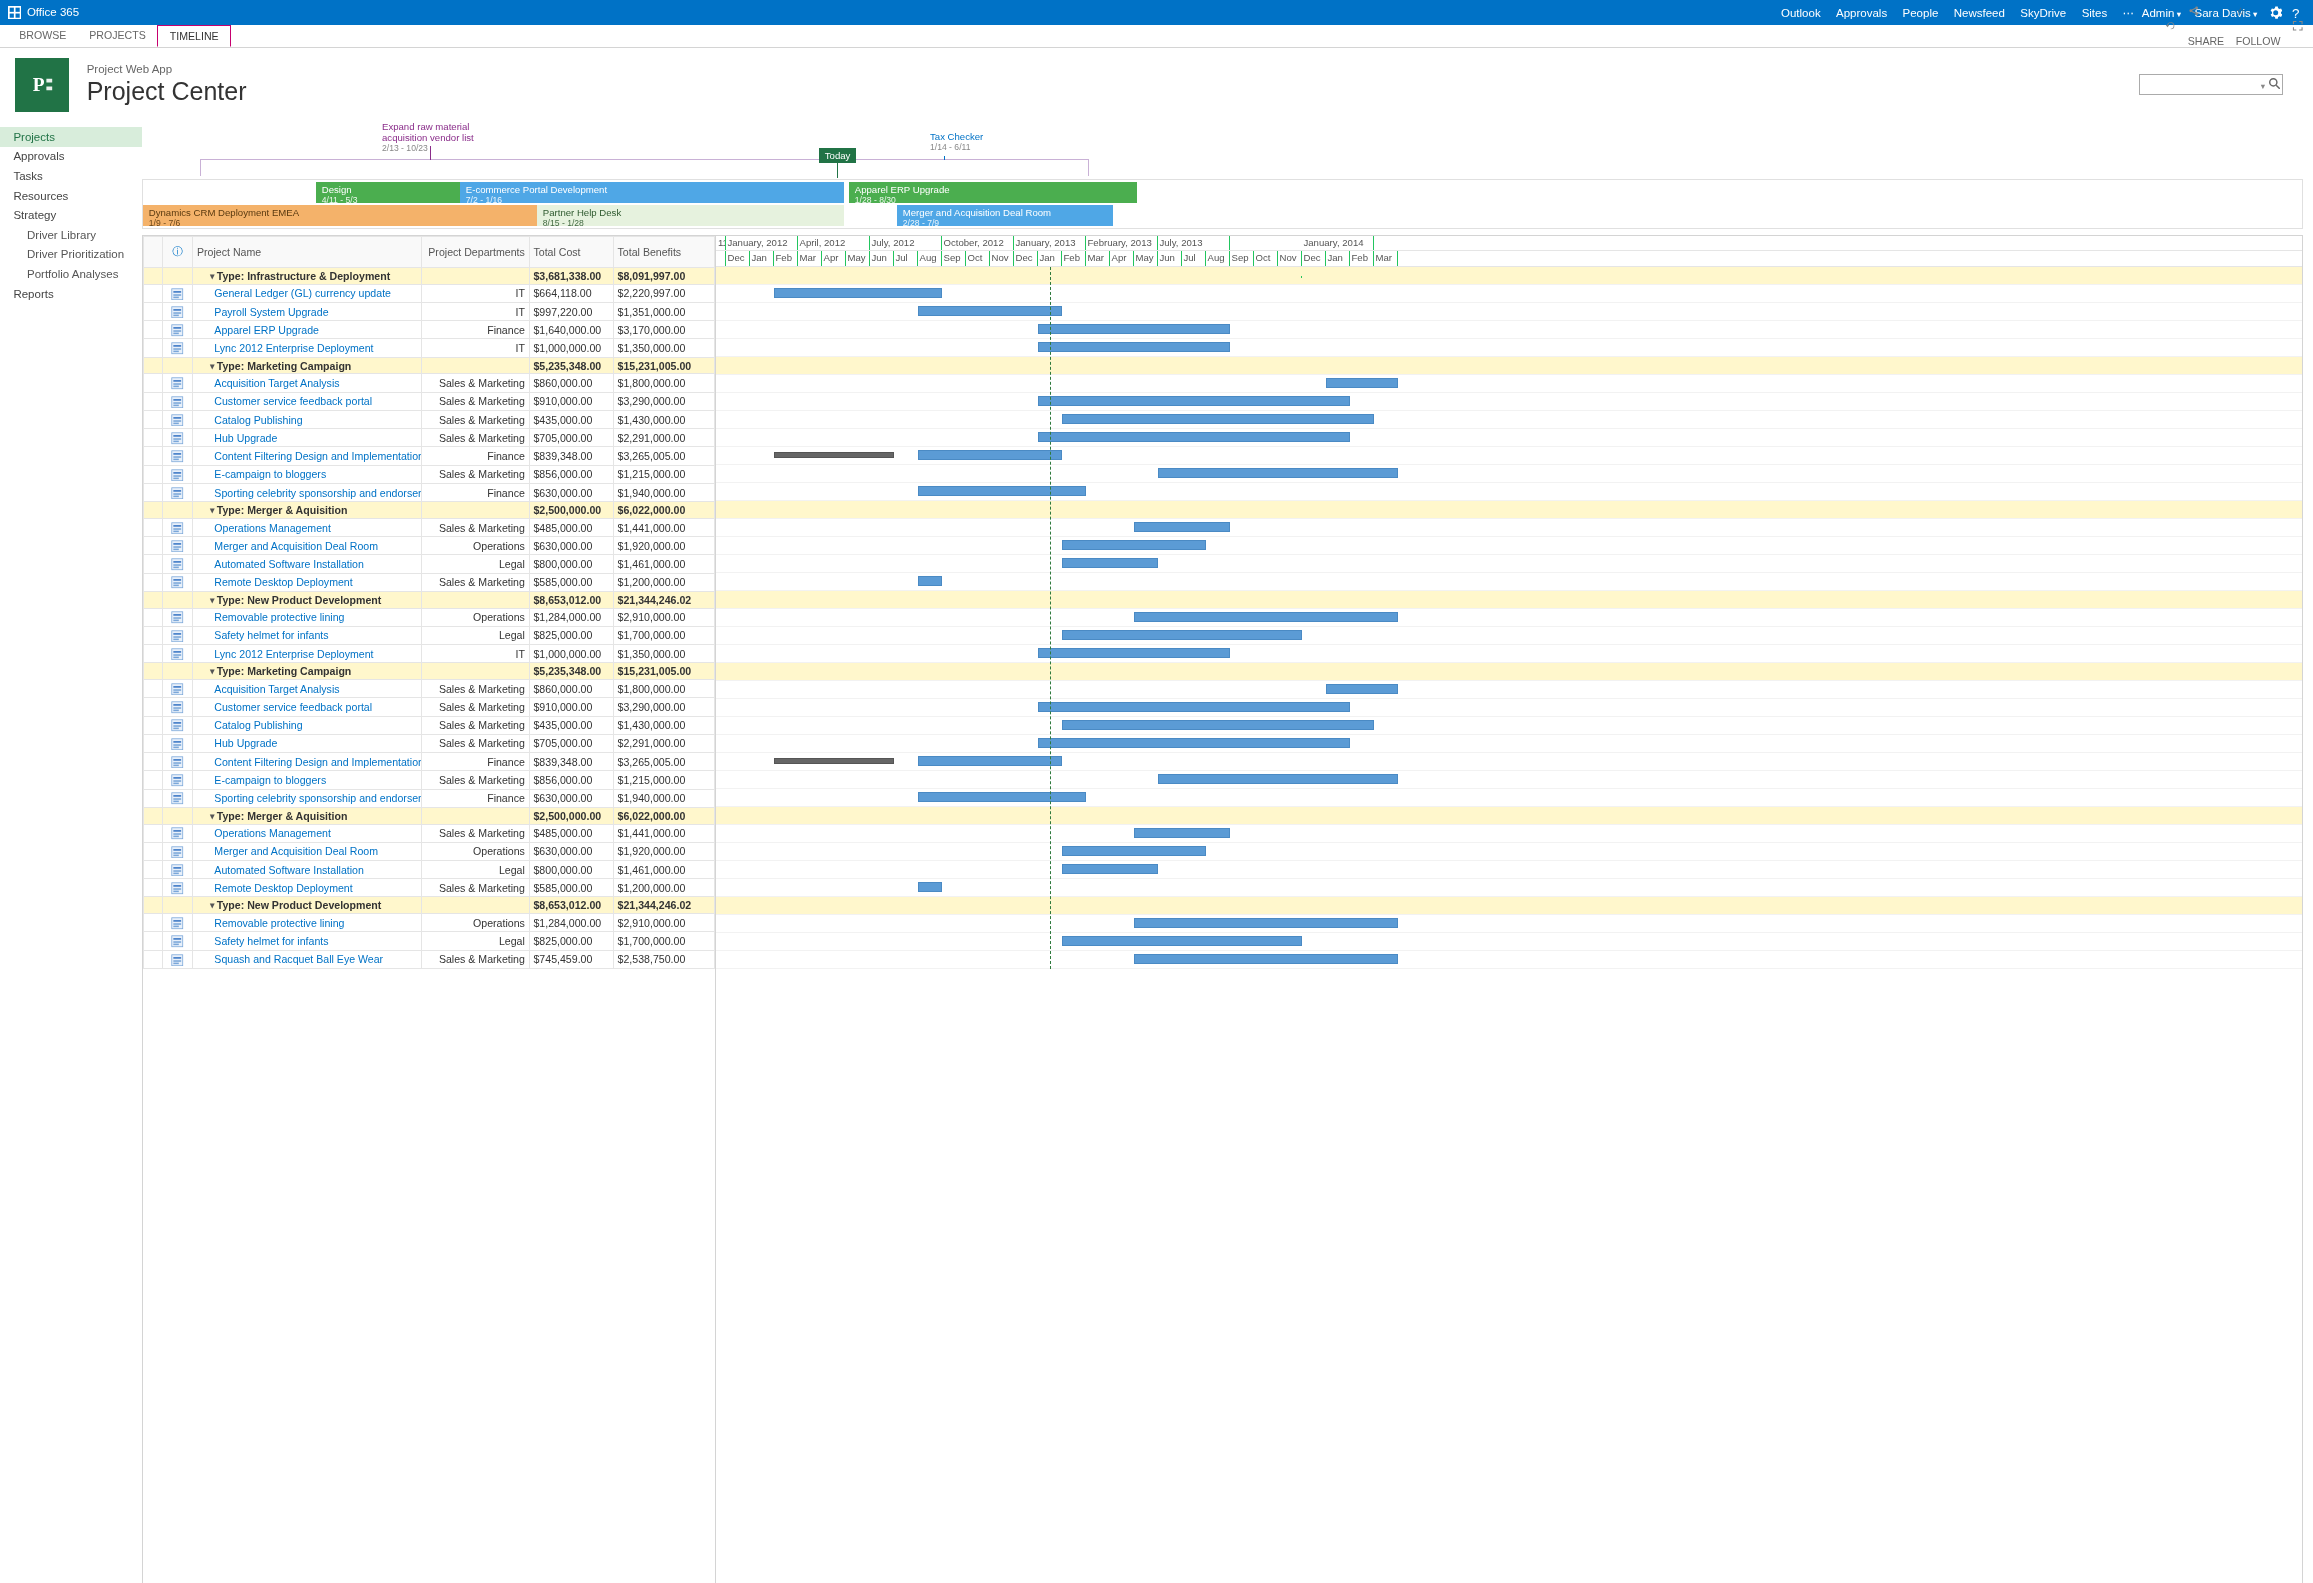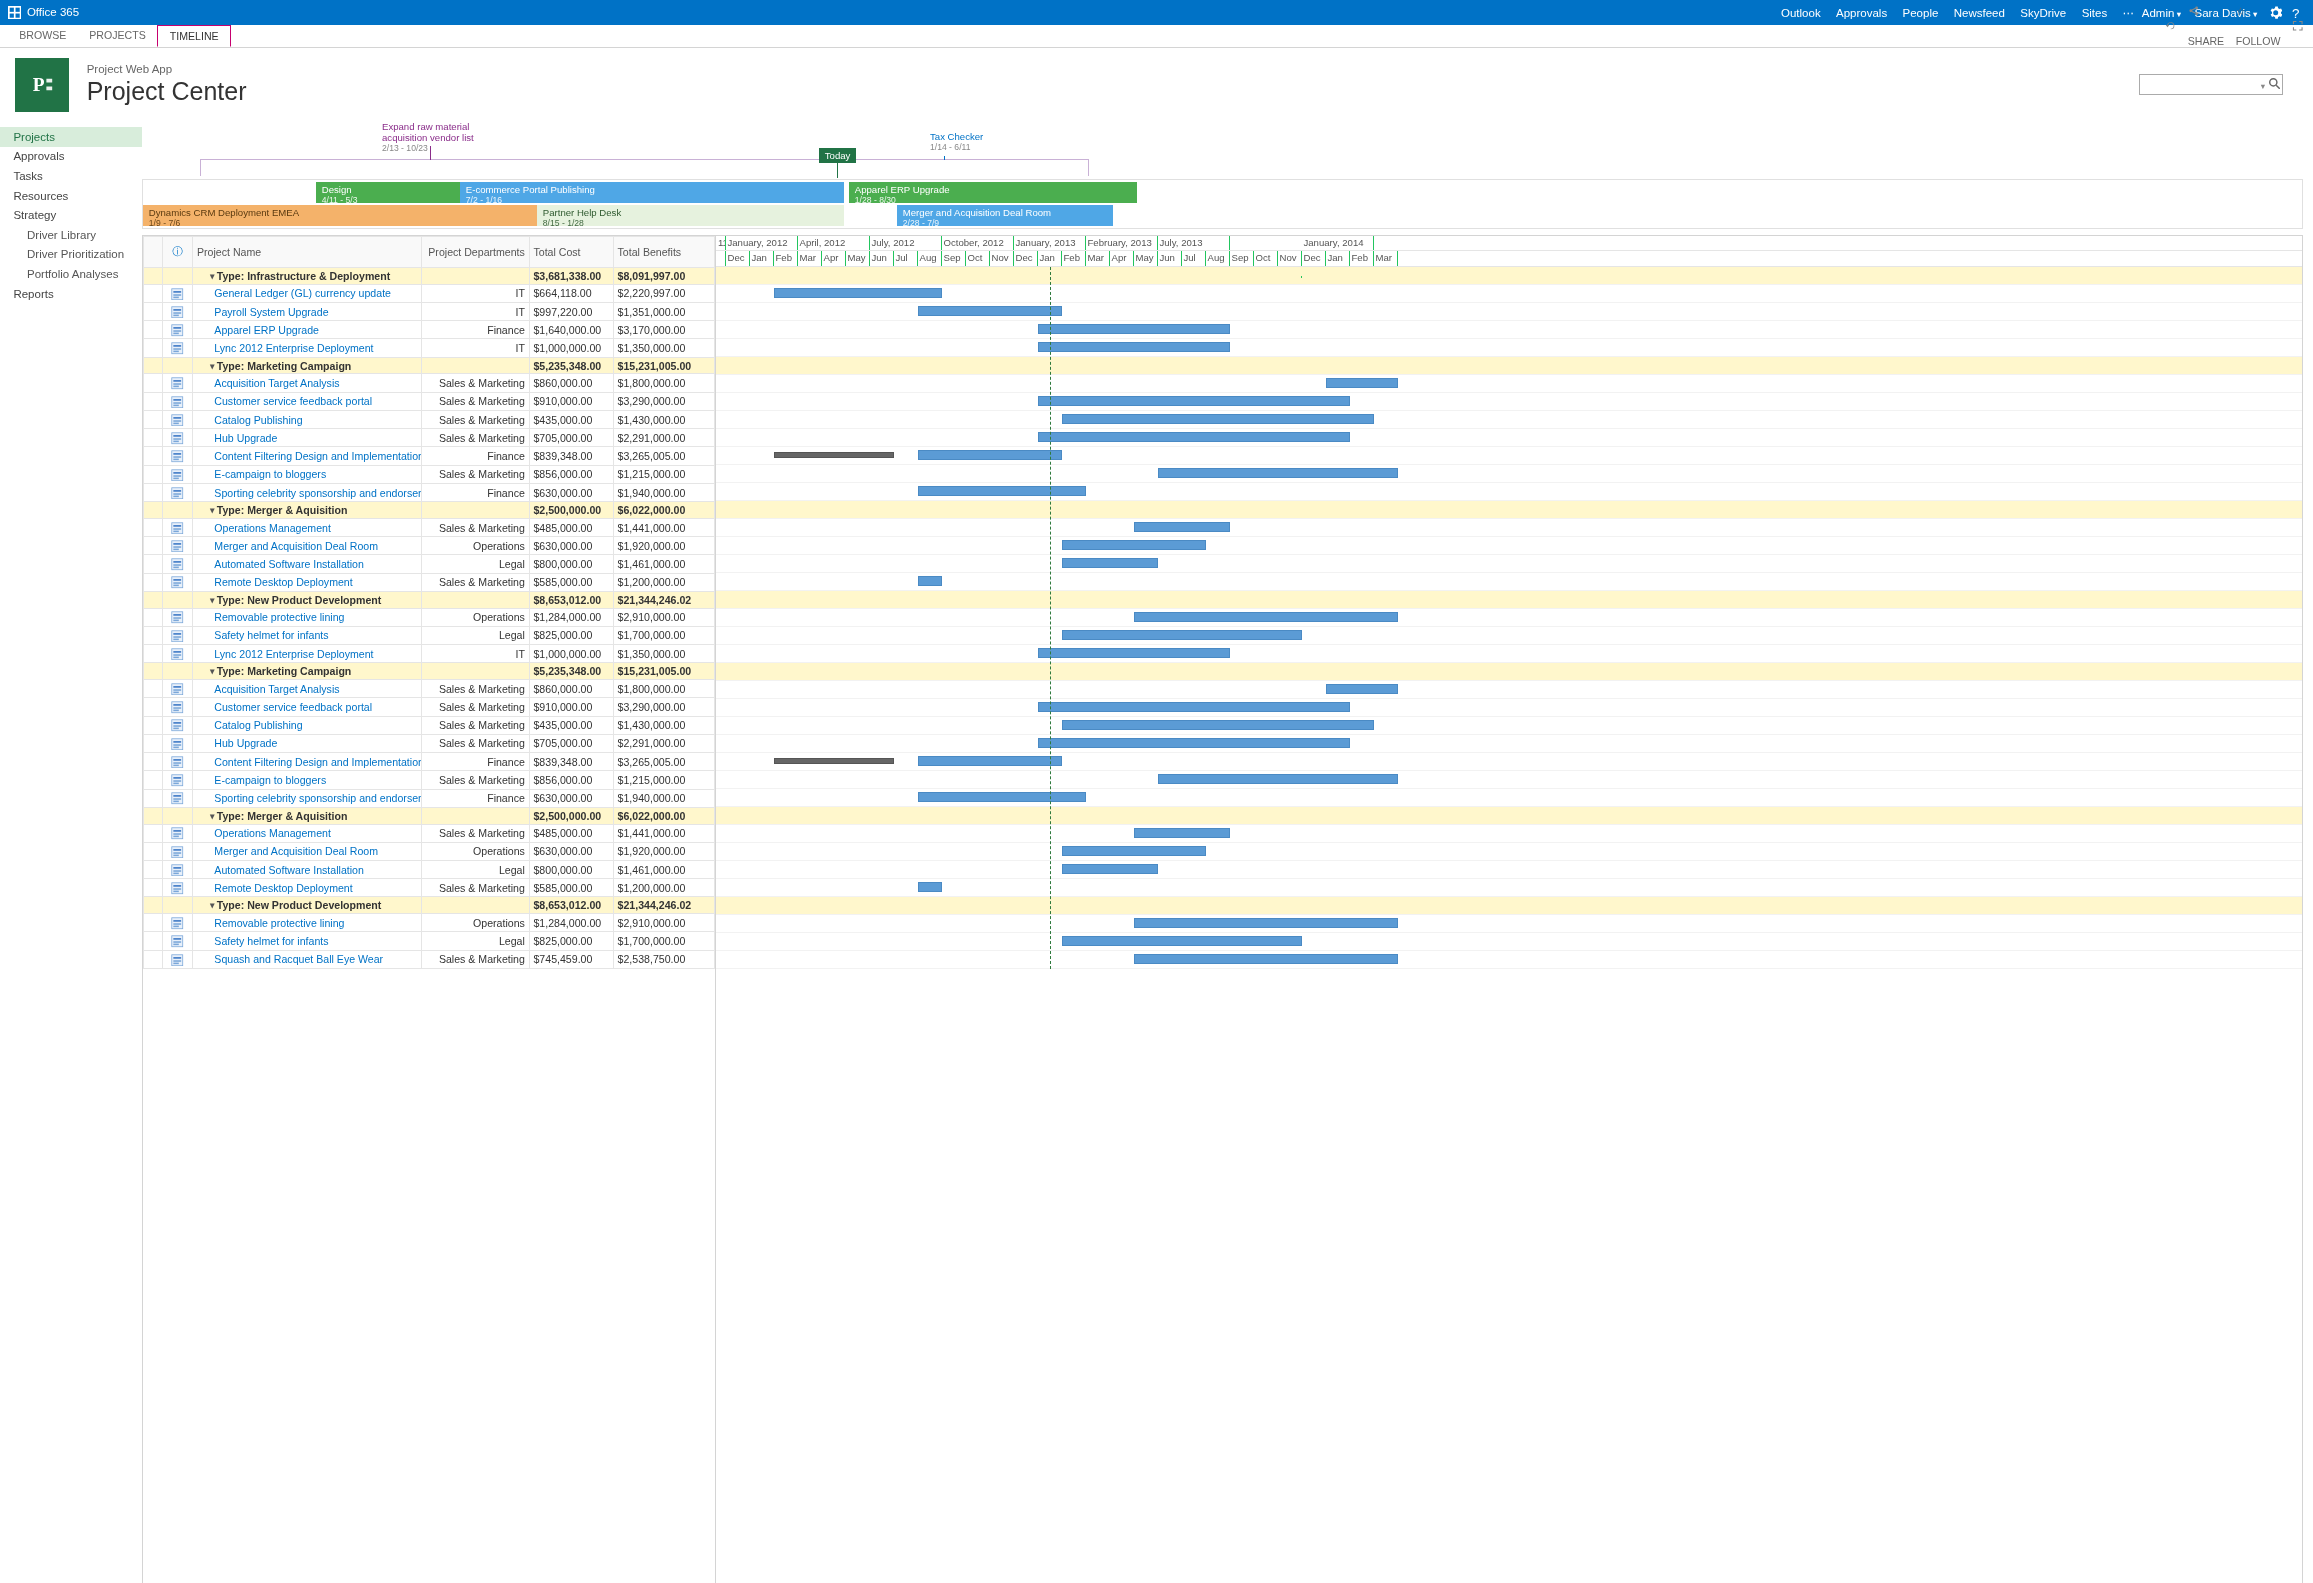--- a/index.html
+++ b/index.html
@@ -215,21 +215,21 @@
           <div class="tl-tick" style="left: 802px; top: 35px; height: 3.8px; border-color: rgb(0, 114, 198);"></div>
           <div class="today-badge" style="left: 677px; top: 27px;">Today</div>
           <div class="tl-tick" style="left: 695px; top: 40px; height: 17.3px; border-color: rgb(33, 115, 70);"></div>
         </div>
       <div class="timeline-bars" id="timeline-bars">
           <div class="bar row1" style="left: 173px; width: 144px; background: rgb(75, 174, 79);">
             <div>Design</div>
             <span class="sub">4/11 - 5/3</span>
           </div>
           <div class="bar row1" style="left: 317px; width: 384px; background: rgb(79, 167, 230);">
-            <div>E-commerce Portal Publishing</div>
+            <div>E-commerce Portal Development</div>
             <span class="sub">7/2 - 1/16</span>
           </div>
           <div class="bar row1" style="left: 706px; width: 288px; background: rgb(75, 174, 79);">
             <div>Apparel ERP Upgrade</div>
             <span class="sub">1/28 - 8/30</span>
           </div>
           <div class="bar row2" style="left: 0px; width: 394px; background: rgb(244, 178, 106); color: rgb(90, 58, 16);">
             <div>Dynamics CRM Deployment EMEA</div>
             <span class="sub">1/9 - 7/6</span>
           </div>

